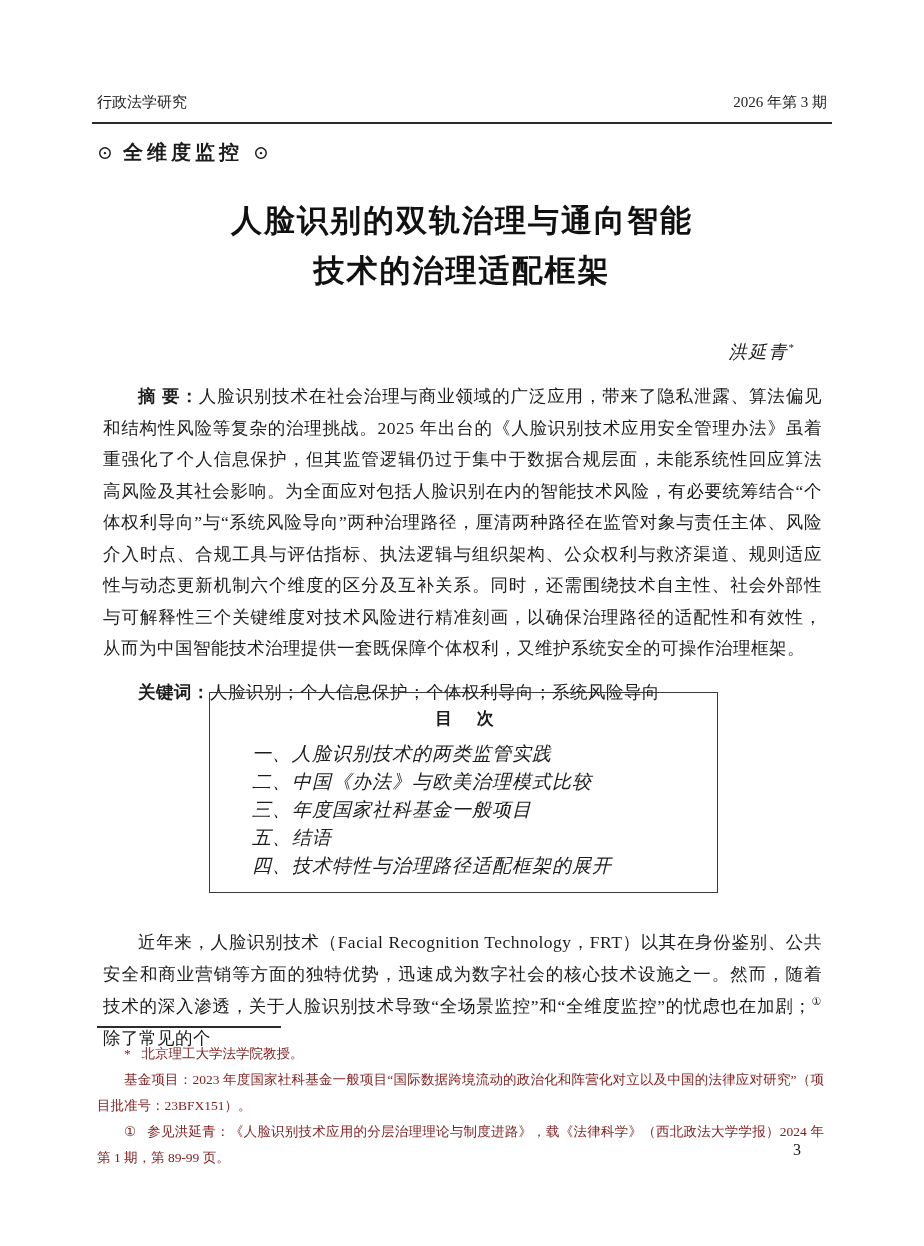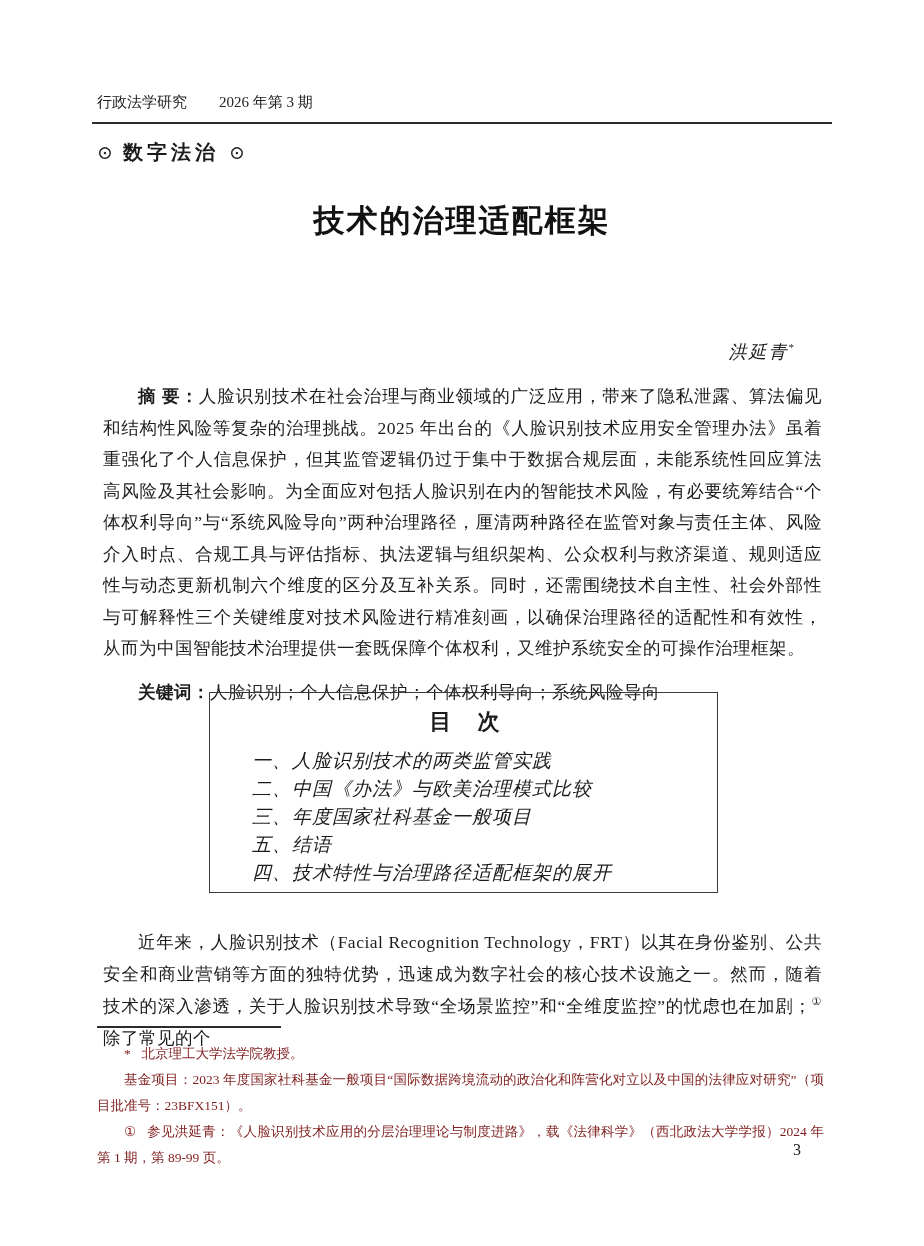--- a/index.html
+++ b/index.html
@@ -11,23 +11,23 @@
     background: #ffffff;
     color: #1c1c1c;
     font-family: "Liberation Serif", "DejaVu Serif", serif;
     overflow: hidden;
   }
   
   .running-head {
     position: absolute;
     top: 93px; left: 97px; right: 97px;
     display: flex;
+    justify-content: space-between;
     font-size: 15px;
     color: #222;
-    gap: 32px;
   }
   .head-rule {
     position: absolute;
     top: 122px; left: 92px; right: 92px;
     border-top: 2px solid #2b2b2b;
   }
   
   .section-marker {
     position: absolute;
     top: 139px; left: 97px;
@@ -81,21 +81,21 @@
   
   .toc-box {
     position: absolute;
     top: 692px; left: 209px; width: 509px; height: 201px;
     border: 1px solid #3a3a3a;
     padding: 14px 30px 0 42px;
   }
   .toc-title {
     text-align: center;
     font-weight: bold;
-    font-size: 22px;
+    font-size: 17px;
     letter-spacing: 10px;
     margin-bottom: 10px;
     font-family: "Liberation Sans", "DejaVu Sans", sans-serif;
   }
   .toc-item {
     font-size: 19px;
     font-style: italic;
     line-height: 28px;
     letter-spacing: 1px;
   }
@@ -140,25 +140,26 @@
 
   <div class="running-head">
     <span>行政法学研究</span>
     <span>2026 年第 3 期</span>
   </div>
 
   <div class="head-rule"></div>
 
   <div class="section-marker">
     <span class="circled-dot">⊙</span>
-    <span>数字法治</span>
+    <span>全维度监控</span>
     <span class="circled-dot">⊙</span>
   </div>
 
   <div class="article-title">
+    <div>人脸识别的双轨治理与通向智能</div>
     <div>技术的治理适配框架</div>
   </div>
 
   <div class="author-line"><span>洪延青</span><sup>*</sup></div>
 
   <div class="abstract-block">
     <p><span class="inline-label">摘  要：</span><span>人脸识别技术在社会治理与商业领域的广泛应用，带来了隐私泄露、算法偏见和结构性风险等复杂的治理挑战。2025 年出台的《人脸识别技术应用安全管理办法》虽着重强化了个人信息保护，但其监管逻辑仍过于集中于数据合规层面，未能系统性回应算法高风险及其社会影响。为全面应对包括人脸识别在内的智能技术风险，有必要统筹结合“个体权利导向”与“系统风险导向”两种治理路径，厘清两种路径在监管对象与责任主体、风险介入时点、合规工具与评估指标、执法逻辑与组织架构、公众权利与救济渠道、规则适应性与动态更新机制六个维度的区分及互补关系。同时，还需围绕技术自主性、社会外部性与可解释性三个关键维度对技术风险进行精准刻画，以确保治理路径的适配性和有效性，从而为中国智能技术治理提供一套既保障个体权利，又维护系统安全的可操作治理框架。</span></p>
     <p class="keywords-para"><span class="inline-label">关键词：</span><span>人脸识别；个人信息保护；个体权利导向；系统风险导向</span></p>
   </div>
 

